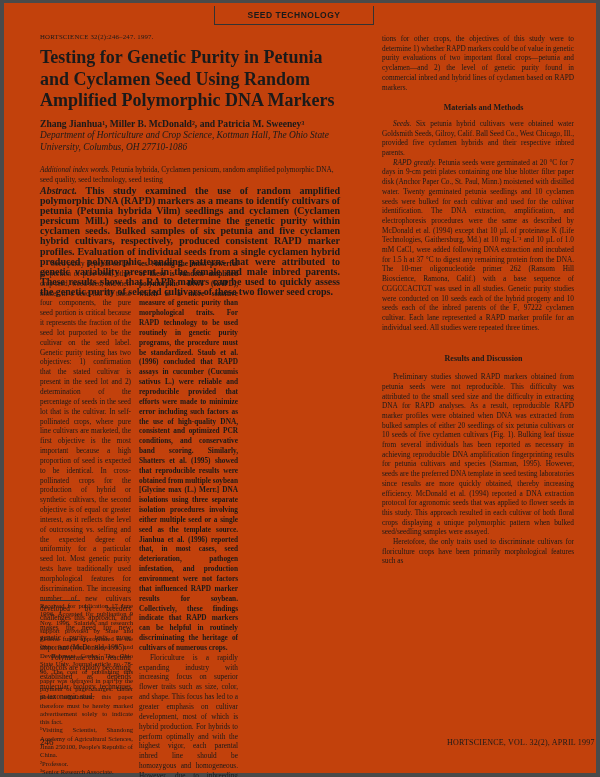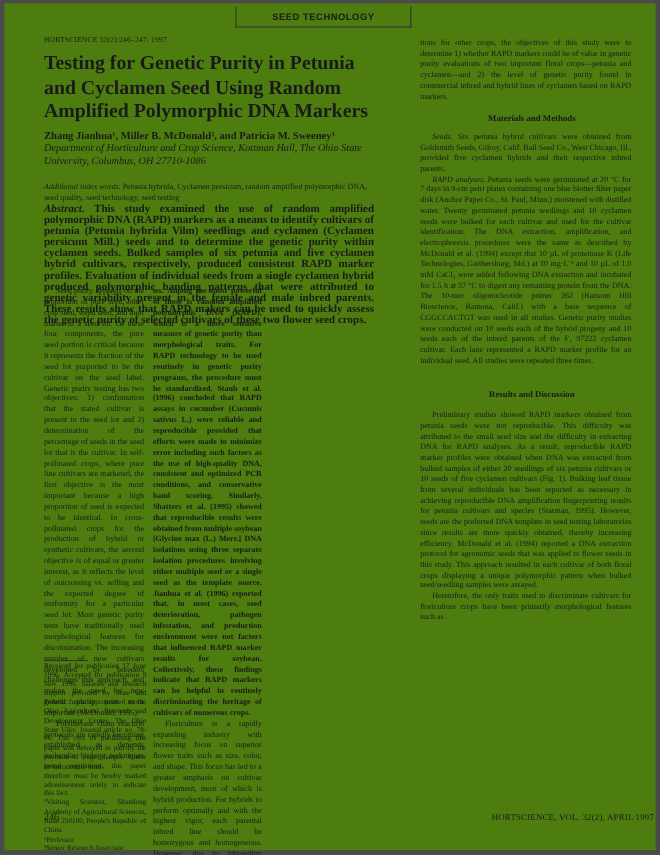--- a/index.html
+++ b/index.html
@@ -1,17 +1,17 @@
 <!DOCTYPE html>
 <html><head>
 <meta charset="utf-8">
 <style>
   html, body { margin:0; padding:0; }
   body { width:600px; height:777px; background:#4a4a4a; position:relative; overflow:hidden; font-family:"Liberation Serif", serif; color:#1a1a1a; }
-  .page { position:absolute; left:4px; top:3px; width:592px; height:770px; background:#4d7c0f; }
+  .page { position:absolute; left:4px; top:3px; width:592px; height:770px; background:#c2410c; }
   .section-tab { position:absolute; left:210px; top:3px; width:158px; height:18px; border-left:1px solid #333; border-right:1px solid #333; border-bottom:1px solid #333; font-family:"Liberation Sans", sans-serif; font-weight:bold; font-size:8.5px; letter-spacing:0.5px; text-align:center; line-height:18px; }
   .citation { position:absolute; left:36px; top:30px; font-size:6.8px; letter-spacing:0.2px; }
   .title { position:absolute; left:36px; top:44px; width:300px; font-weight:bold; font-size:18px; line-height:21.5px; margin:0; }
   .authors { position:absolute; left:36px; top:115px; font-weight:bold; font-size:9.6px; }
   .affil { position:absolute; left:36px; top:127px; width:300px; font-style:italic; font-size:9.4px; line-height:11.5px; }
   .keywords { position:absolute; left:36px; top:162px; width:300px; font-size:7.3px; line-height:10px; }
   .abstract { position:absolute; left:36px; top:183px; width:300px; font-weight:bold; font-size:10px; line-height:10.1px; text-align:justify; }
   .col { position:absolute; font-size:7.3px; line-height:9.85px; text-align:justify; }
   .col p { margin:0; text-indent:11px; }
   .col p.noind { text-indent:0;font-weight:bold; }
@@ -65,24 +65,24 @@
     <p>¹Visiting Scientist, Shandong Academy of Agricultural Sciences, Jinan 250100, People's Republic of China.</p>
     <p>²Professor.</p>
     <p>³Senior Research Associate.</p>
   </div>
 
   <div class="rc" style="top:31px;">
     <p class="noind">tions for other crops, the objectives of this study were to determine 1) whether RAPD markers could be of value in genetic purity evaluations of two important floral crops—petunia and cyclamen—and 2) the level of genetic purity found in commercial inbred and hybrid lines of cyclamen based on RAPD markers.</p>
     <p class="head" style="margin-top:11px; margin-bottom:6px;">Materials and Methods</p>
     <p>
       <span class="it">Seeds.</span>
-      <span>Six petunia hybrid cultivars were obtained from Goldsmith Seeds, Gilroy, Calif. Ball Seed Co., West Chicago, Ill., provided five cyclamen hybrids and their respective inbred parents.</span>
+      <span>Six petunia hybrid cultivars were obtained water Goldsmith Seeds, Gilroy, Calif. Ball Seed Co., West Chicago, Ill., provided five cyclamen hybrids and their respective inbred parents.</span>
     </p>
     <p>
-      <span class="it">RAPD analyses.</span>
+      <span class="it">RAPD greatly.</span>
       <span>Petunia seeds were germinated at 20 °C for 7 days in 9-cm petri plates containing one blue blotter filter paper disk (Anchor Paper Co., St. Paul, Minn.) moistened with distilled water. Twenty germinated petunia seedlings and 10 cyclamen seeds were bulked for each cultivar and used for the cultivar identification. The DNA extraction, amplification, and electrophoresis procedures were the same as described by McDonald et al. (1994) except that 10 µL of proteinase K (Life Technologies, Gaithersburg, Md.) at 10 mg·L⁻¹ and 10 µL of 1.0 mM CaCl₂ were added following DNA extraction and incubated for 1.5 h at 37 °C to digest any remaining protein from the DNA. The 10-mer oligonucleotide primer 262 (Ransom Hill Bioscience, Ramona, Calif.) with a base sequence of CGGCCACTGT was used in all studies. Genetic purity studies were conducted on 10 seeds each of the hybrid progeny and 10 seeds each of the inbred parents of the F₁ 97222 cyclamen cultivar. Each lane represented a RAPD marker profile for an individual seed. All studies were repeated three times.</span>
     </p>
     <p class="head" style="margin-top:22px; margin-bottom:8px;">Results and Discussion</p>
     <p>Preliminary studies showed RAPD markers obtained from petunia seeds were not reproducible. This difficulty was attributed to the small seed size and the difficulty in extracting DNA for RAPD analyses. As a result, reproducible RAPD marker profiles were obtained when DNA was extracted from bulked samples of either 20 seedlings of six petunia cultivars or 10 seeds of five cyclamen cultivars (Fig. 1). Bulking leaf tissue from several individuals has been reported as necessary in achieving reproducible DNA amplification fingerprinting results for petunia cultivars and species (Starman, 1995). However, seeds are the preferred DNA template in seed testing laboratories since results are more quickly obtained, thereby increasing efficiency. McDonald et al. (1994) reported a DNA extraction protocol for agronomic seeds that was applied to flower seeds in this study. This approach resulted in each cultivar of both floral crops displaying a unique polymorphic pattern when bulked seed/seedling samples were assayed.</p>
     <p>Heretofore, the only traits used to discriminate cultivars for floriculture crops have been primarily morphological features such as</p>
   </div>
 
   <div class="page-num">246</div>
   <div class="footer-journal sc">HORTSCIENCE, VOL. 32(2), APRIL 1997</div>
 </div>

